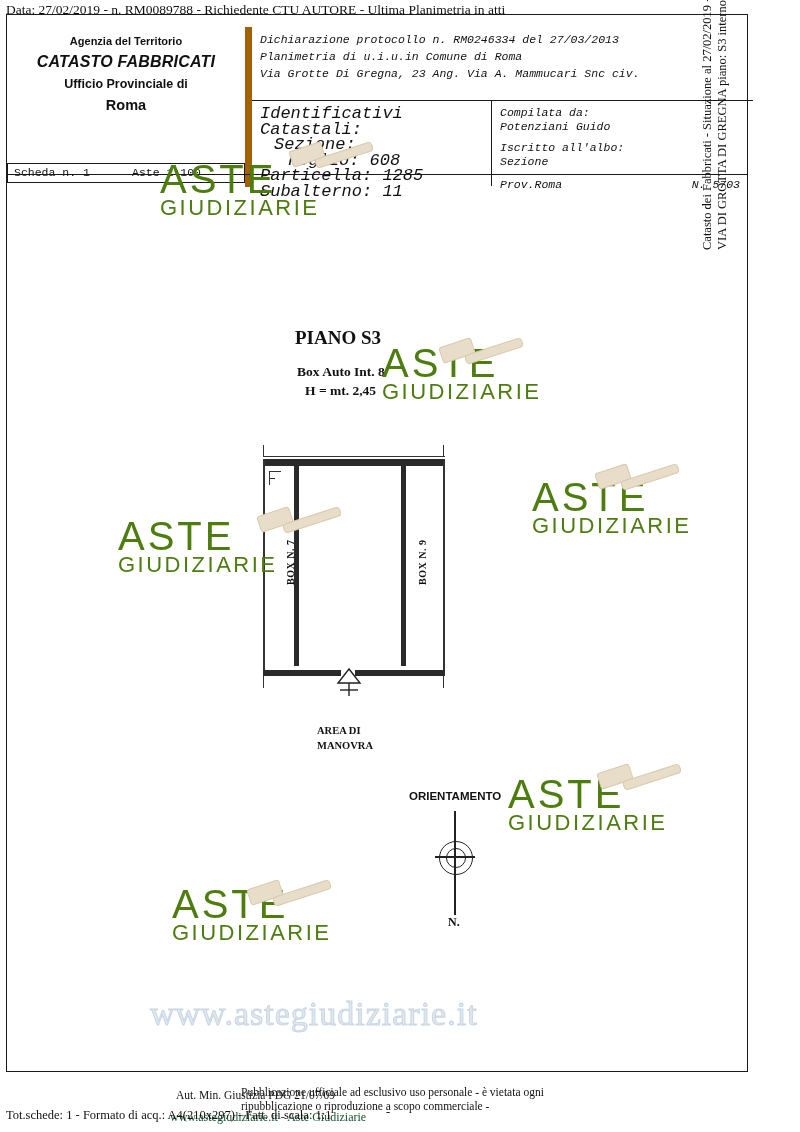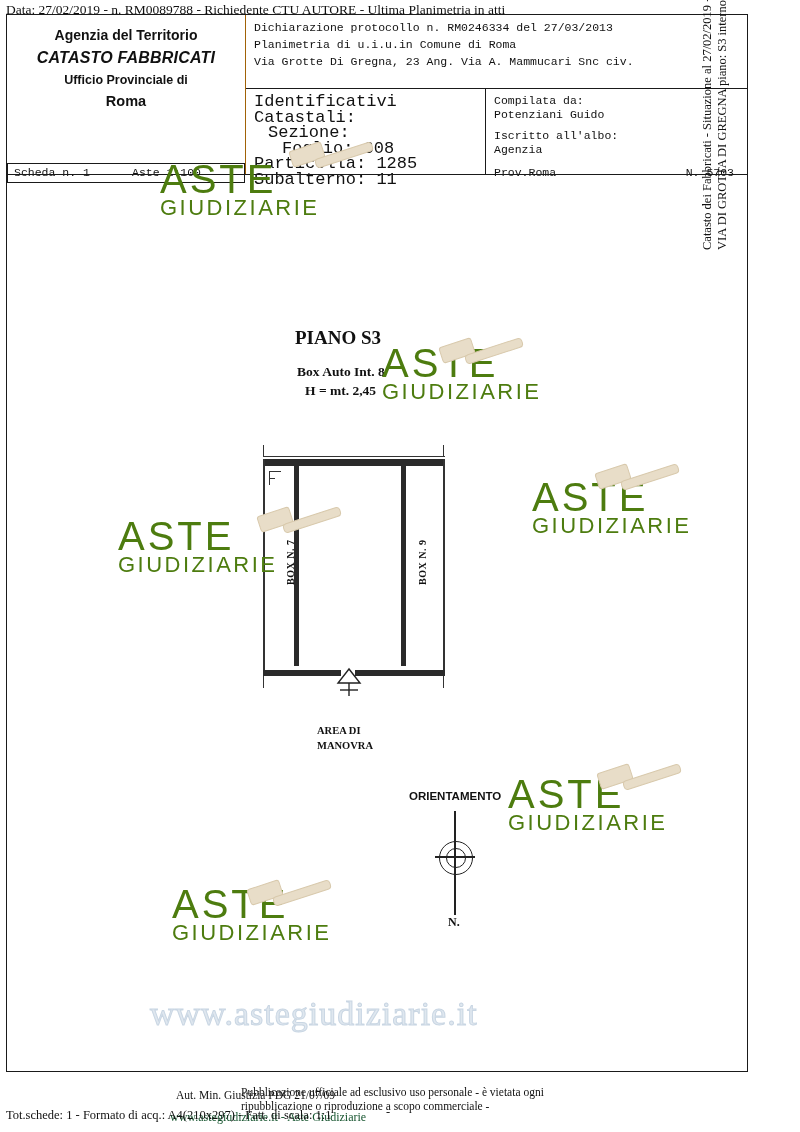--- a/index.html
+++ b/index.html
@@ -52,22 +52,22 @@
   }
   .hdr-left {
     position: absolute;
     left: 0; top: 0;
     width: 238px;
     height: 160px;
     text-align: center;
     font-family: "Liberation Sans", sans-serif;
   }
   .agenzia {
-    margin-top: 12px;
-    font-size: 14px;
+    margin-top: 20px;
+    font-size: 11px;
     font-weight: bold;
   }
   .catasto {
     margin-top: 6px;
     font-size: 16px;
     font-weight: bold;
     font-style: italic;
     letter-spacing: 0.2px;
   }
   .ufficio {
@@ -76,25 +76,26 @@
     font-weight: bold;
   }
   .roma {
     margin-top: 6px;
     font-size: 14.5px;
     font-weight: bold;
   }
 
   .hdr-right {
     position: absolute;
-    left: 238px; top: 0;
+    left: 238px; top: 12px;
     width: 502px;
     height: 160px;
-    border-left: 1px solid #a16207;
+    border-left: 7px solid #a16207;
     box-sizing: border-box;
+    font-style: italic;
   }
   .dich-box {
     position: absolute;
     left: 0; top: 0;
     width: 501px;
     height: 74px;
     border-bottom: 1px solid #1a1a1a;
     box-sizing: border-box;
     font-family: "Liberation Mono", monospace;
     font-size: 11.5px;
@@ -419,21 +420,21 @@
           <div class="ind1">Sezione:</div>
           <div class="ind2">Foglio: 608</div>
           <div>Particella: 1285</div>
           <div>Subalterno: 11</div>
         </div>
 
         <div class="comp-box">
           <div>Compilata da:</div>
           <div>Potenziani Guido</div>
           <div class="sp">Iscritto all'albo:</div>
-          <div>Agenzia</div>
+          <div>Sezione</div>
           <div class="prov-row">
             <span>Prov.Roma</span>
             <span class="num">N.  5703</span>
           </div>
         </div>
       </div>
 
       <div class="scheda-strip">
         <span class="s1">Scheda n. 1</span>
         <span class="s2">Aste 1:100</span>

